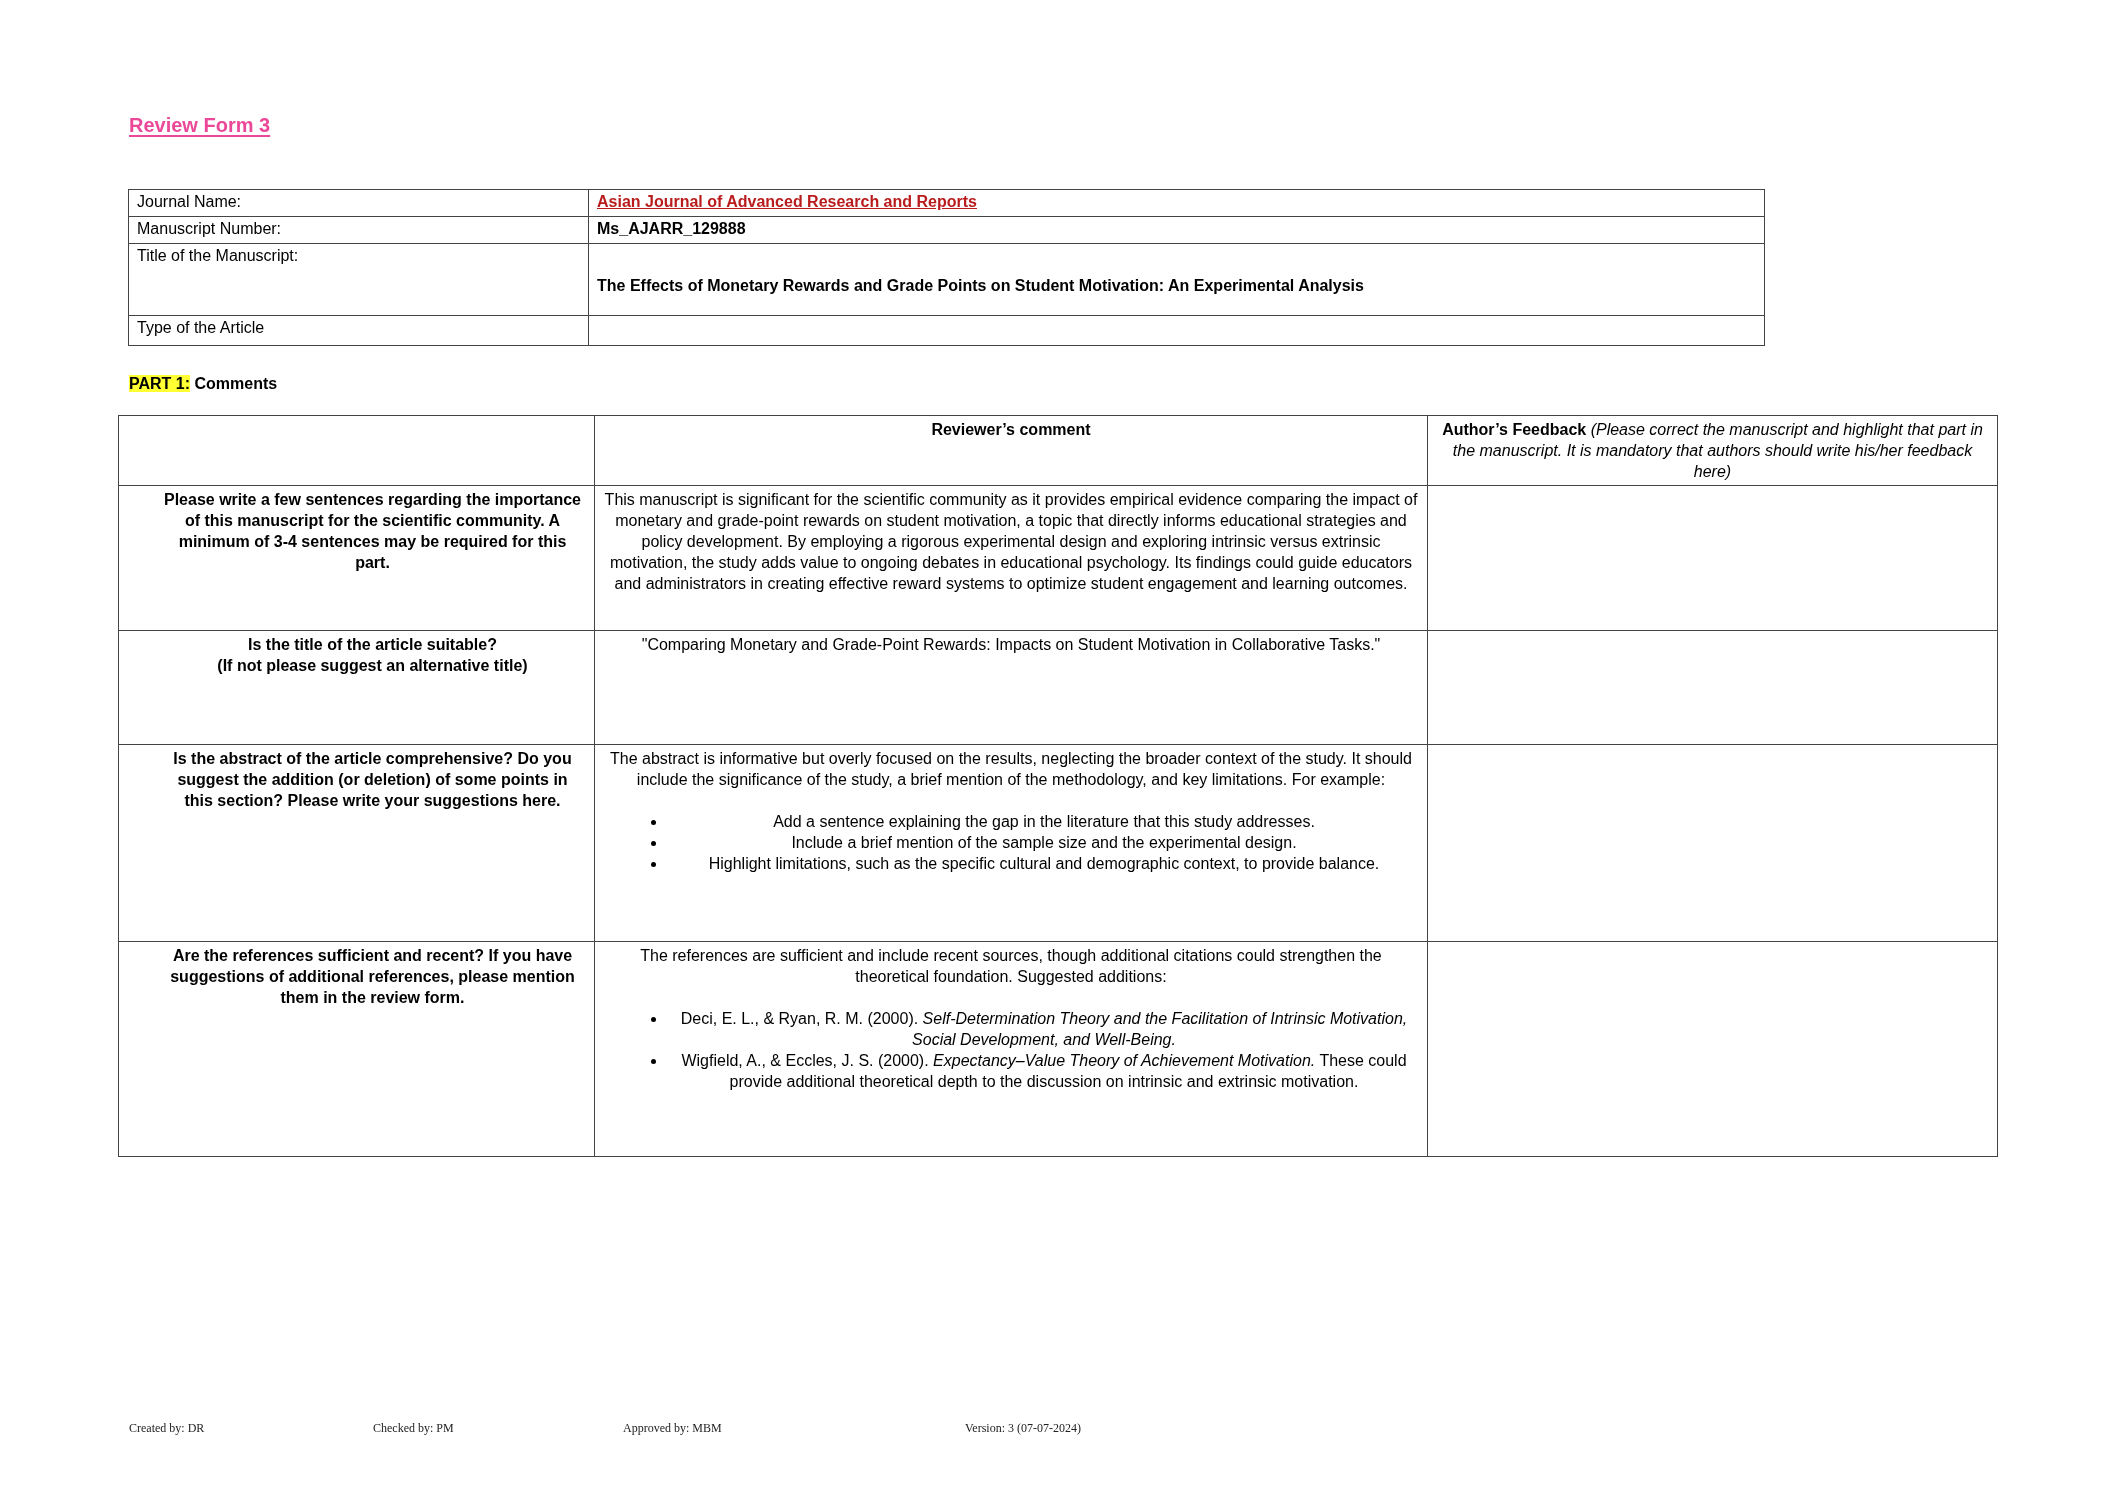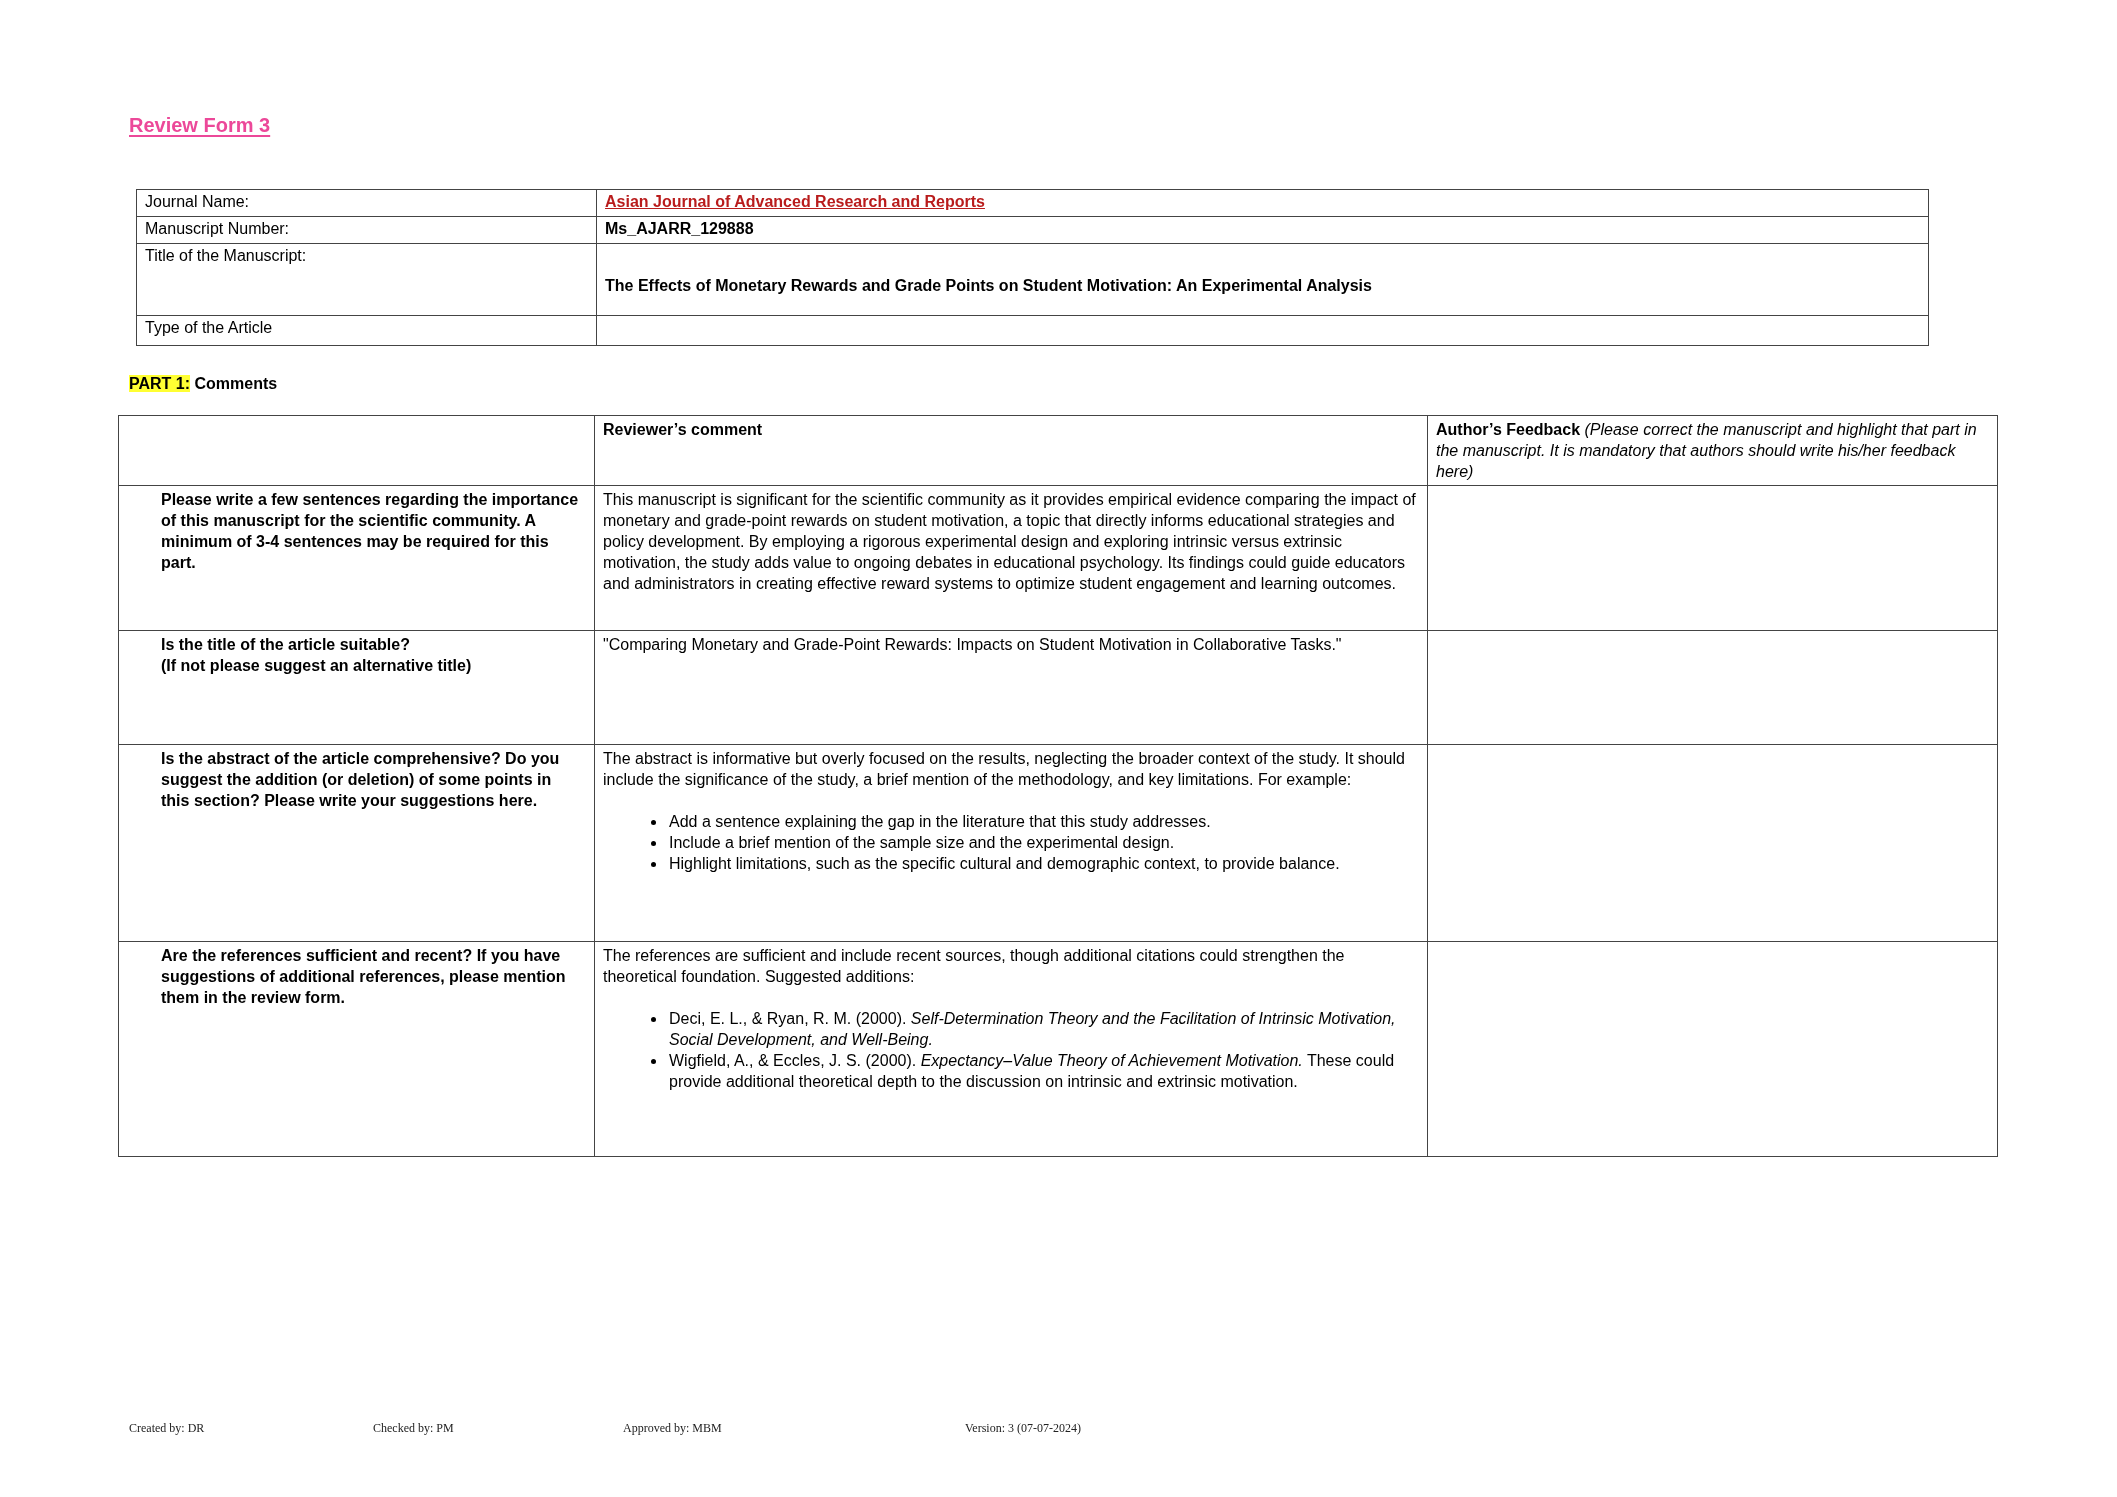--- a/index.html
+++ b/index.html
@@ -9,38 +9,38 @@
   }
   .form-title {
     position: absolute; left: 129px; top: 114px;
     font-size: 20px; font-weight: bold; color: #ec4899;
     text-decoration: underline; text-underline-offset: 3px;
   }
   table { border-collapse: collapse; position: absolute; table-layout: fixed; }
   td { border: 1.5px solid #444; vertical-align: top; padding: 0; }
 
   
-  .info { left: 128px; top: 189px; width: 1793px; font-size: 16px; margin-left: 8px; }
+  .info { left: 128px; top: 189px; width: 1637px; font-size: 16px; }
   .info td { padding: 2px 8px; line-height: 20px; }
   .info .lbl { width: 443px; }
   .info .r1 td { height: 22px; }
   .info .r2 td { height: 22px; }
   .info .r3 td { height: 55px; }
   .info .r4 td { height: 25px; }
   .info .val { font-weight: bold; }
   .info .title-val { vertical-align: middle; padding-top: 14px; }
   .link { color: #b91c1c; text-decoration: underline; font-weight: bold; }
 
   .part {
     position: absolute; left: 129px; top: 375px; font-size: 16px; font-weight: bold;
   }
   .hl { background: #ffff33; }
 
   
-  .comments { left: 118px; top: 415px; width: 1880px; font-size: 16px; line-height: 21px; }
+  .comments { left: 118px; top: 415px; width: 1880px; font-size: 16px; line-height: 21px; text-align: center; }
   .comments td { padding: 3px 8px; }
   .c1 { width: 459px; }
   .c2 { width: 816px; }
   .q { font-weight: bold; padding-left: 42px !important; padding-right: 10px !important; }
   .hdr td { height: 56px; }
   .row1 td { height: 138px; }
   .row2 td { height: 107px; margin-top: 18px; }
   .row3 td { height: 190px; }
   .row4 td { height: 57px; }
   .row5 td { height: 208px; }

